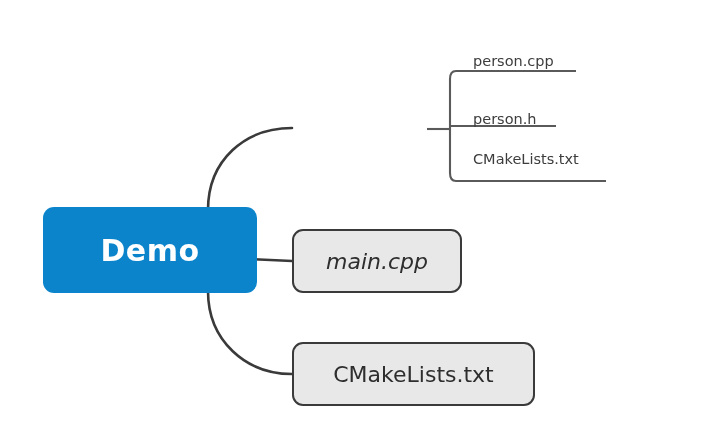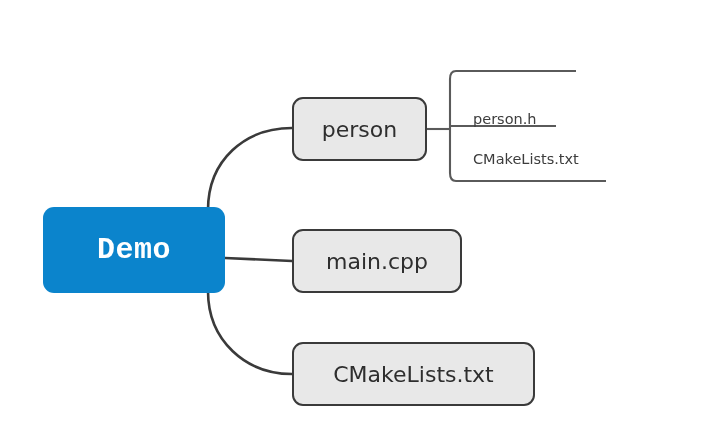--- a/index.html
+++ b/index.html
@@ -67,34 +67,32 @@
 
     <path d="M 466 71 L 456 71 Q 450 71 450 79 L 450 173 Q 450 181 456 181 L 466 181" fill="none" stroke="#5a5a5a" stroke-width="2.1"></path>
 
     <path d="M 466 71 L 576 71" fill="none" stroke="#5a5a5a" stroke-width="2.1"></path>
 
     <path d="M 450 126 L 556 126" fill="none" stroke="#5a5a5a" stroke-width="2.1"></path>
 
     <path d="M 466 181 L 606 181" fill="none" stroke="#5a5a5a" stroke-width="2.1"></path>
   </svg>
 
-  <div class="node node-root" style="left:43px; top:207px; width:182px; height:86px;font-family:Liberation Mono, monospace;">
+  <div class="node node-root" style="left:43px; top:207px; width:214px; height:86px;">
     <span>Demo</span>
   </div>
 
-  <div class="node node-branch" style="left:292px; top:97px; width:135px; height:64px;">
-    <span>person</span>
-  </div>
 
-  <div class="node node-branch" style="left:292px; top:229px; width:170px; height:64px;">
+  <div class="node node-branch" style="left:292px; top:229px; width:170px; height:64px;font-style:italic;">
     <span>main.cpp</span>
   </div>
 
   <div class="node node-branch" style="left:292px; top:342px; width:243px; height:64px;">
     <span>CMakeLists.txt</span>
   </div>
 
+  <div class="leaf-label" style="left:473px; top:53px;">person.cpp</div>
 
   <div class="leaf-label" style="left:473px; top:111px;">person.h</div>
 
   <div class="leaf-label" style="left:473px; top:151px;">CMakeLists.txt</div>
 
 </div>
 
 </body></html>

